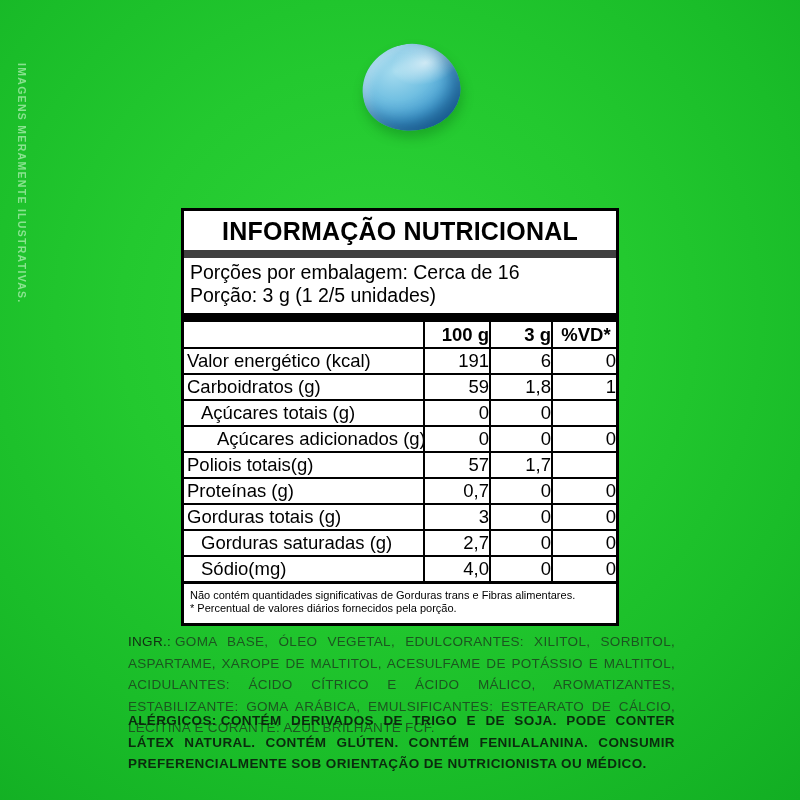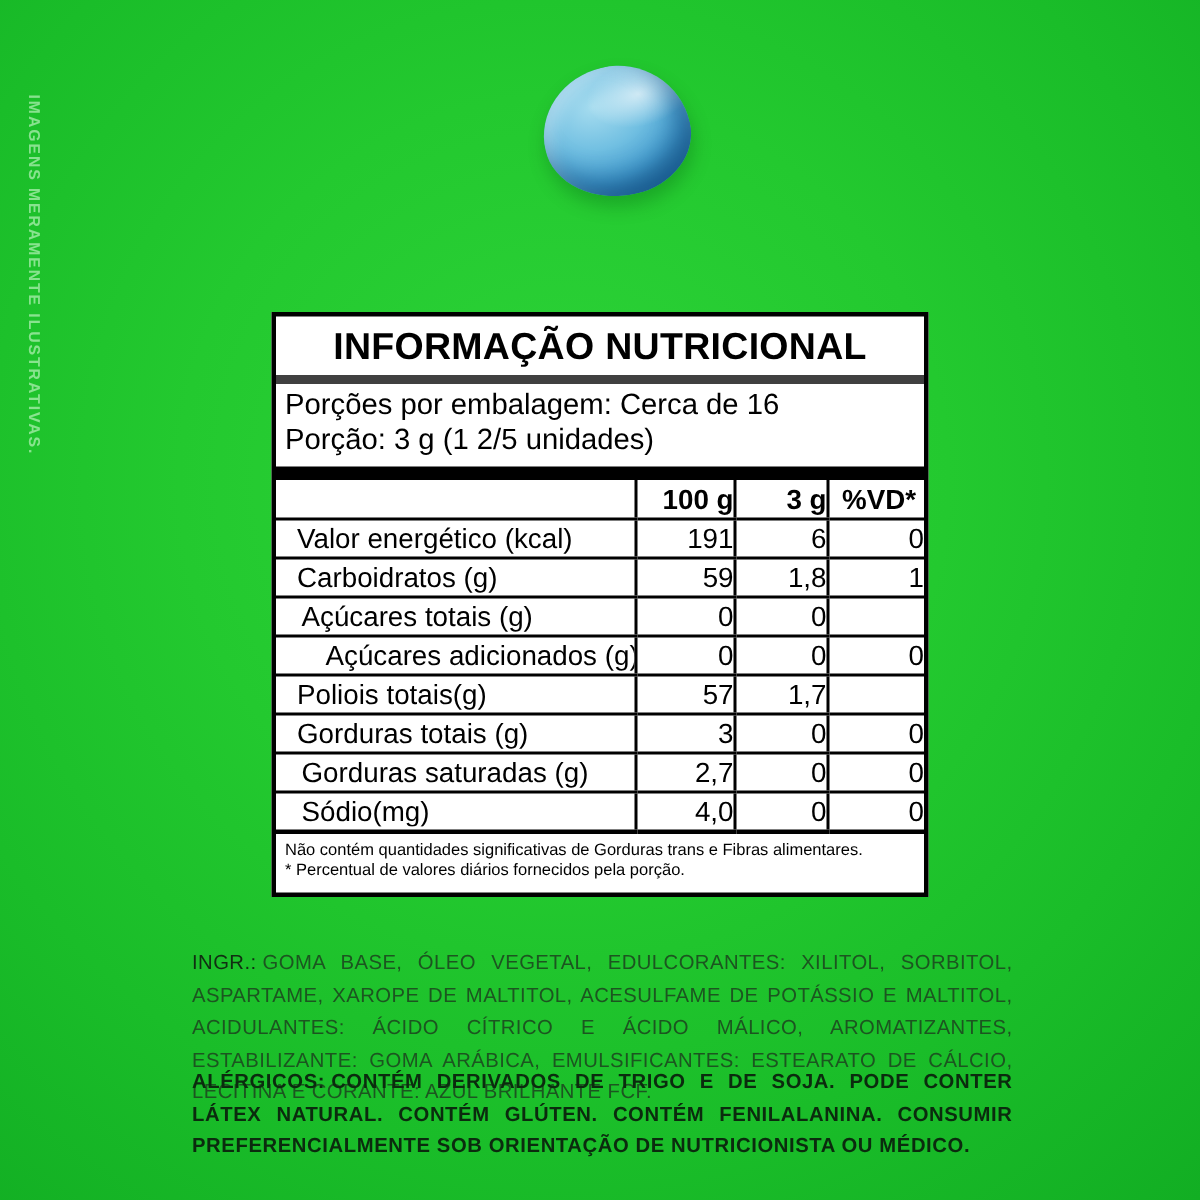--- a/index.html
+++ b/index.html
@@ -34,32 +34,32 @@
   }
 
   
   .panel {
     position:absolute; left:181px; top:208px; width:438px;
     background:#ffffff; border:3px solid #000; color:#000;
   }
   .panel-title {
     font-size:25px; font-weight:700; text-align:center;
     padding:6px 2px 4px; letter-spacing:0.2px;
-    border-bottom:6px solid #404040;
+    border-bottom:8px solid #404040;
   }
   .servings { padding:3px 6px 6px; font-size:19.5px; line-height:23px; }
   .thickbar { height:9px; background:#000; }
 
   table.nut { border-collapse:collapse; table-layout:fixed; width:100%; }
   table.nut td, table.nut th {
     font-size:18.5px; height:26px; border-bottom:2px solid #000;
     white-space:nowrap; overflow:hidden; font-weight:400; vertical-align:middle;
   }
   table.nut th { font-weight:700; }
-  td.lbl, th.lbl { text-align:left; padding-left:14px; }
+  td.lbl, th.lbl { text-align:left; padding-left:3px; }
   td.val, th.val { text-align:right; border-left:2px solid #000; }
   th.vdh { text-align:center; padding-left:3px; border-left:2px solid #000; }
   td.ind1 { padding-left:17px;border-radius:12px; }
   td.ind2 { padding-left:33px; }
   tr.lastrow td { border-bottom:3px solid #000; }
 
   .footnotes { padding:5px 6px 7px; font-size:11px; line-height:13.5px; }
 
   
   .ingr, .alerg {
@@ -127,20 +127,26 @@
         <td class="val">0</td>
         <td class="val">0</td>
       </tr>
       <tr>
         <td class="lbl">Poliois totais(g)</td>
         <td class="val">57</td>
         <td class="val">1,7</td>
         <td class="val"></td>
       </tr>
       <tr>
+        <td class="lbl">Proteínas (g)</td>
+        <td class="val">0,7</td>
+        <td class="val">0</td>
+        <td class="val">0</td>
+      </tr>
+      <tr>
         <td class="lbl">Gorduras totais (g)</td>
         <td class="val">3</td>
         <td class="val">0</td>
         <td class="val">0</td>
       </tr>
       <tr>
         <td class="lbl ind1">Gorduras saturadas (g)</td>
         <td class="val">2,7</td>
         <td class="val">0</td>
         <td class="val">0</td>

